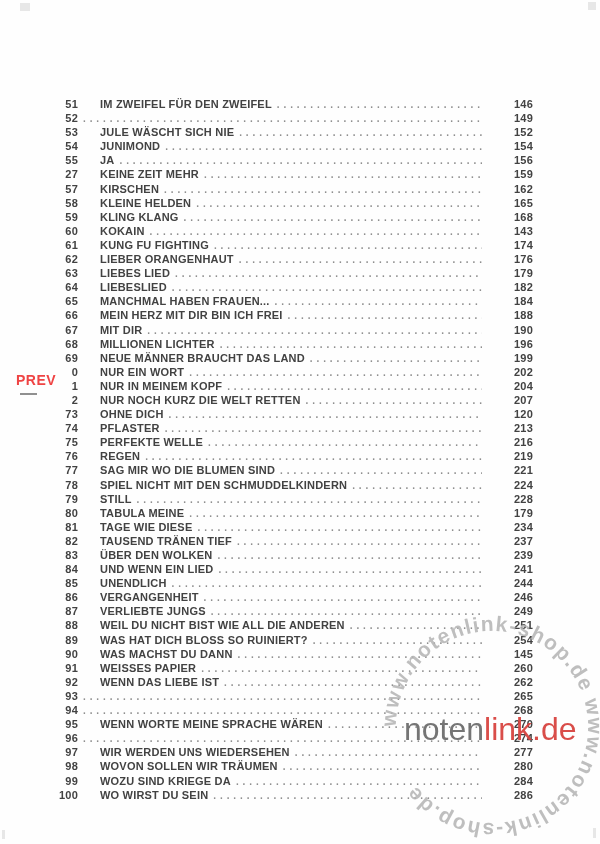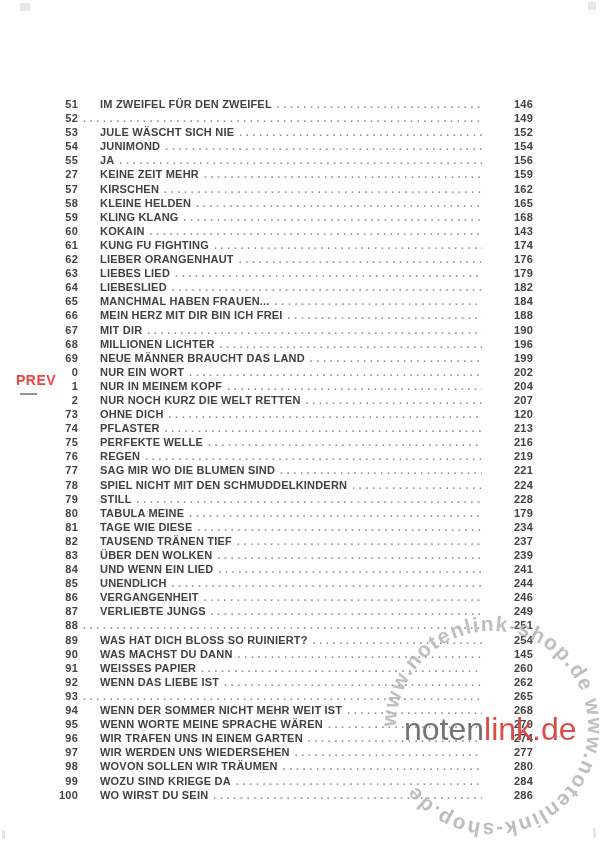--- a/index.html
+++ b/index.html
@@ -307,20 +307,21 @@
 
     <div class="row">
       <span class="num">87</span>
       <span class="title">VERLIEBTE JUNGS</span>
       <span class="leader">......................................................................................................................................................</span>
       <span class="pg">249</span>
     </div>
 
     <div class="row">
       <span class="num">88</span>
+      <span class="title">WEIL DU NICHT BIST WIE ALL DIE ANDEREN</span>
       <span class="leader">......................................................................................................................................................</span>
       <span class="pg">251</span>
     </div>
 
     <div class="row">
       <span class="num">89</span>
       <span class="title">WAS HAT DICH BLOSS SO RUINIERT?</span>
       <span class="leader">......................................................................................................................................................</span>
       <span class="pg">254</span>
     </div>
@@ -347,35 +348,33 @@
     </div>
 
     <div class="row">
       <span class="num">93</span>
       <span class="leader">......................................................................................................................................................</span>
       <span class="pg">265</span>
     </div>
 
     <div class="row">
       <span class="num">94</span>
-      <span class="title">WENN DER SOMMER NICHT MEHR WEIT IST</span>
       <span class="leader">......................................................................................................................................................</span>
       <span class="pg">268</span>
     </div>
 
     <div class="row">
       <span class="num">95</span>
       <span class="title">WENN WORTE MEINE SPRACHE WÄREN</span>
       <span class="leader">......................................................................................................................................................</span>
       <span class="pg">270</span>
     </div>
 
     <div class="row">
       <span class="num">96</span>
-      <span class="title">WIR TRAFEN UNS IN EINEM GARTEN</span>
       <span class="leader">......................................................................................................................................................</span>
       <span class="pg">274</span>
     </div>
 
     <div class="row">
       <span class="num">97</span>
       <span class="title">WIR WERDEN UNS WIEDERSEHEN</span>
       <span class="leader">......................................................................................................................................................</span>
       <span class="pg">277</span>
     </div>

